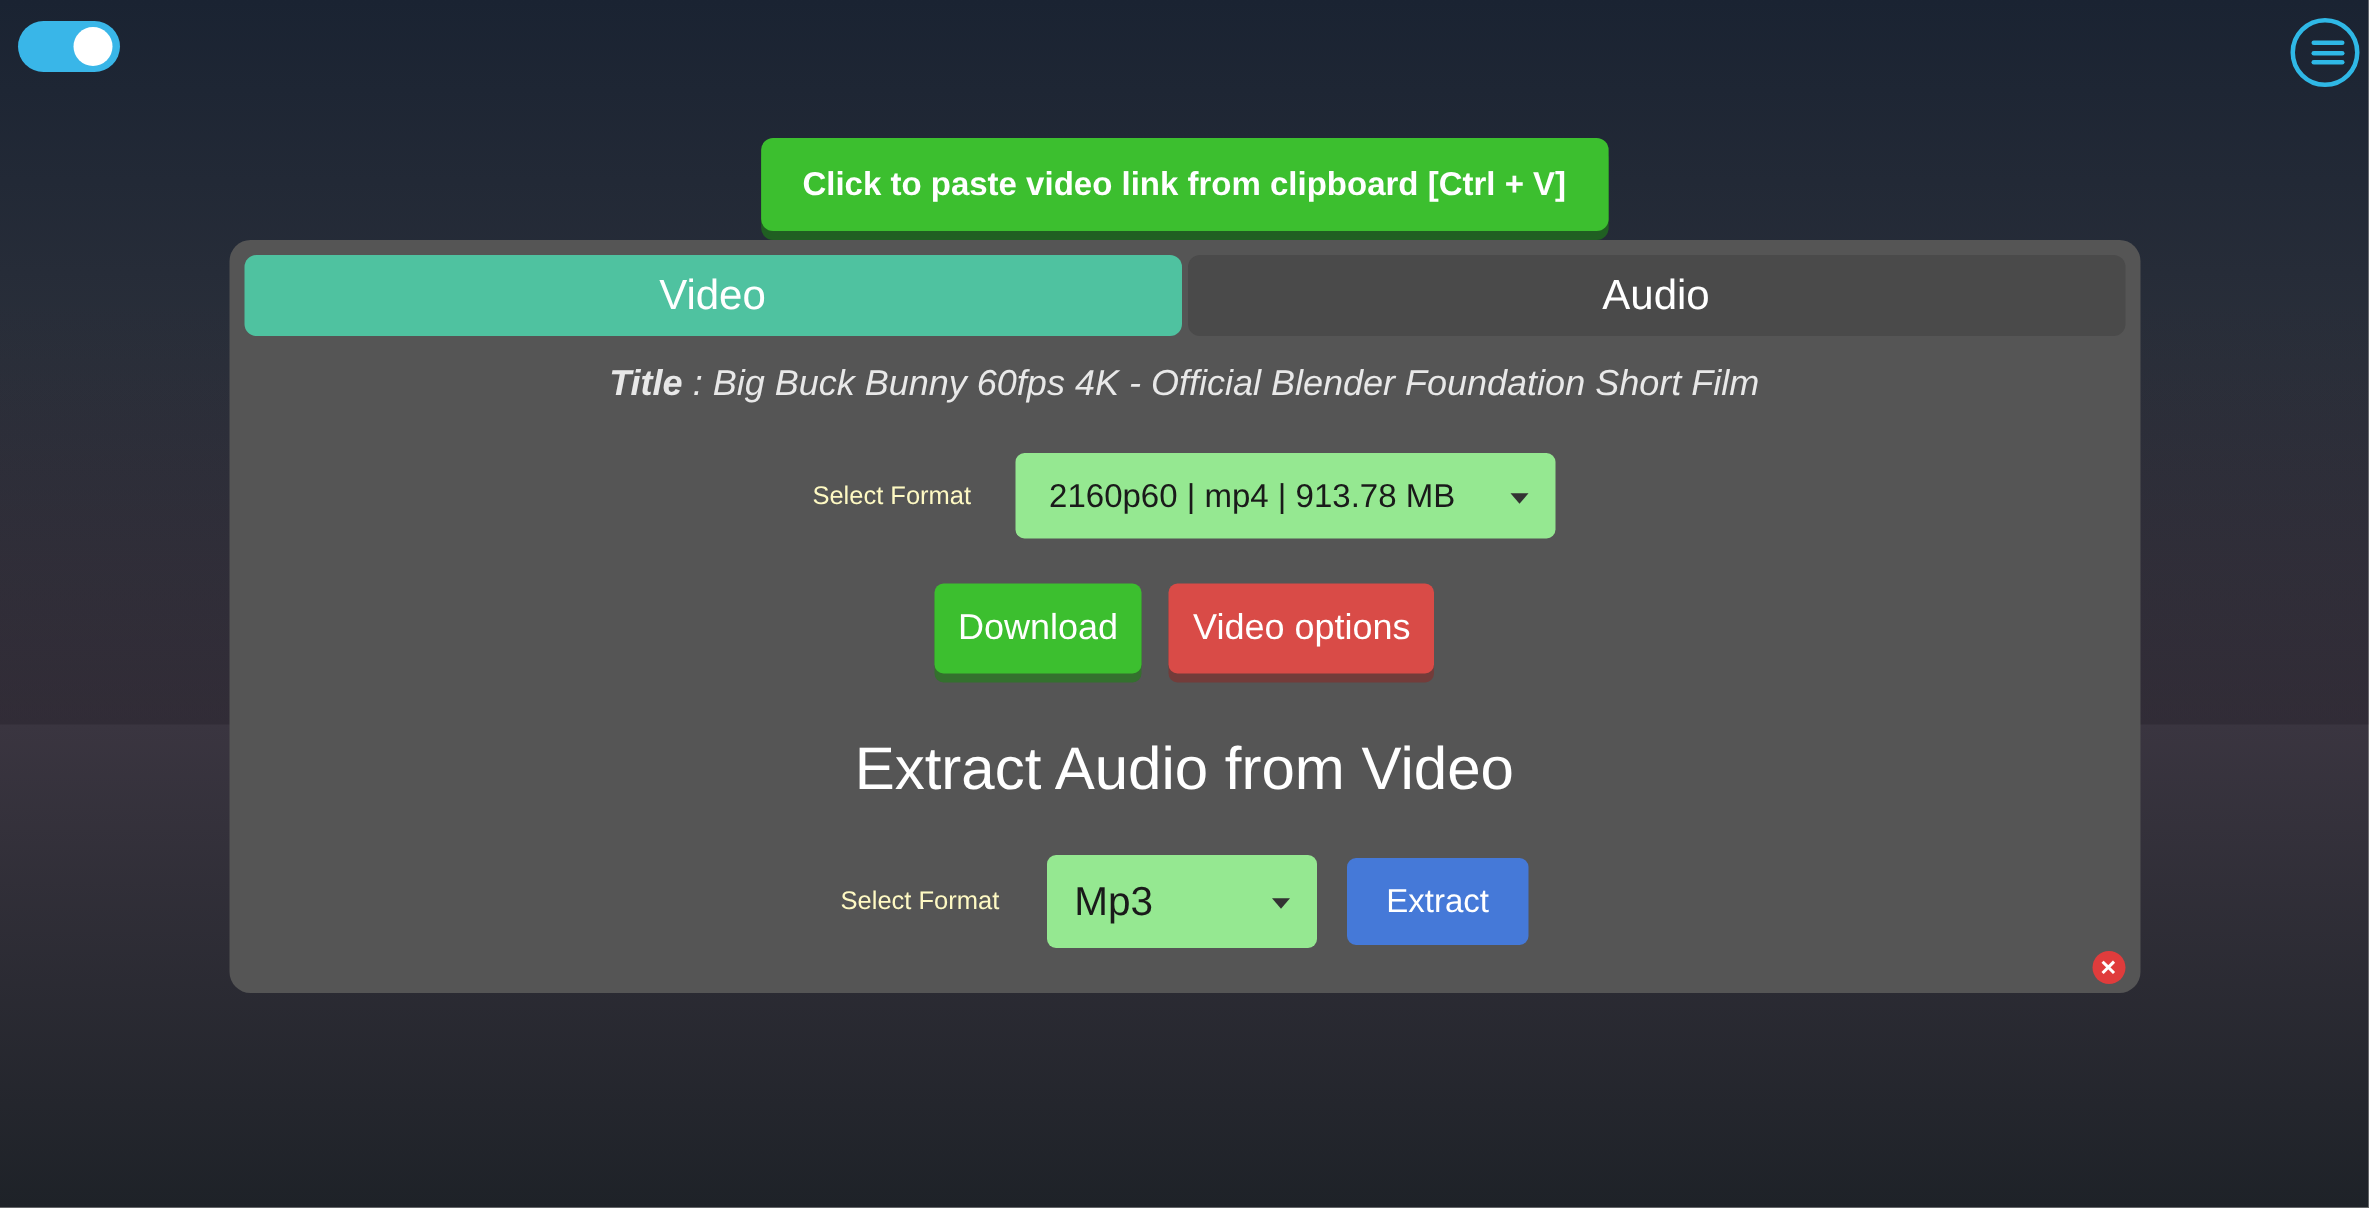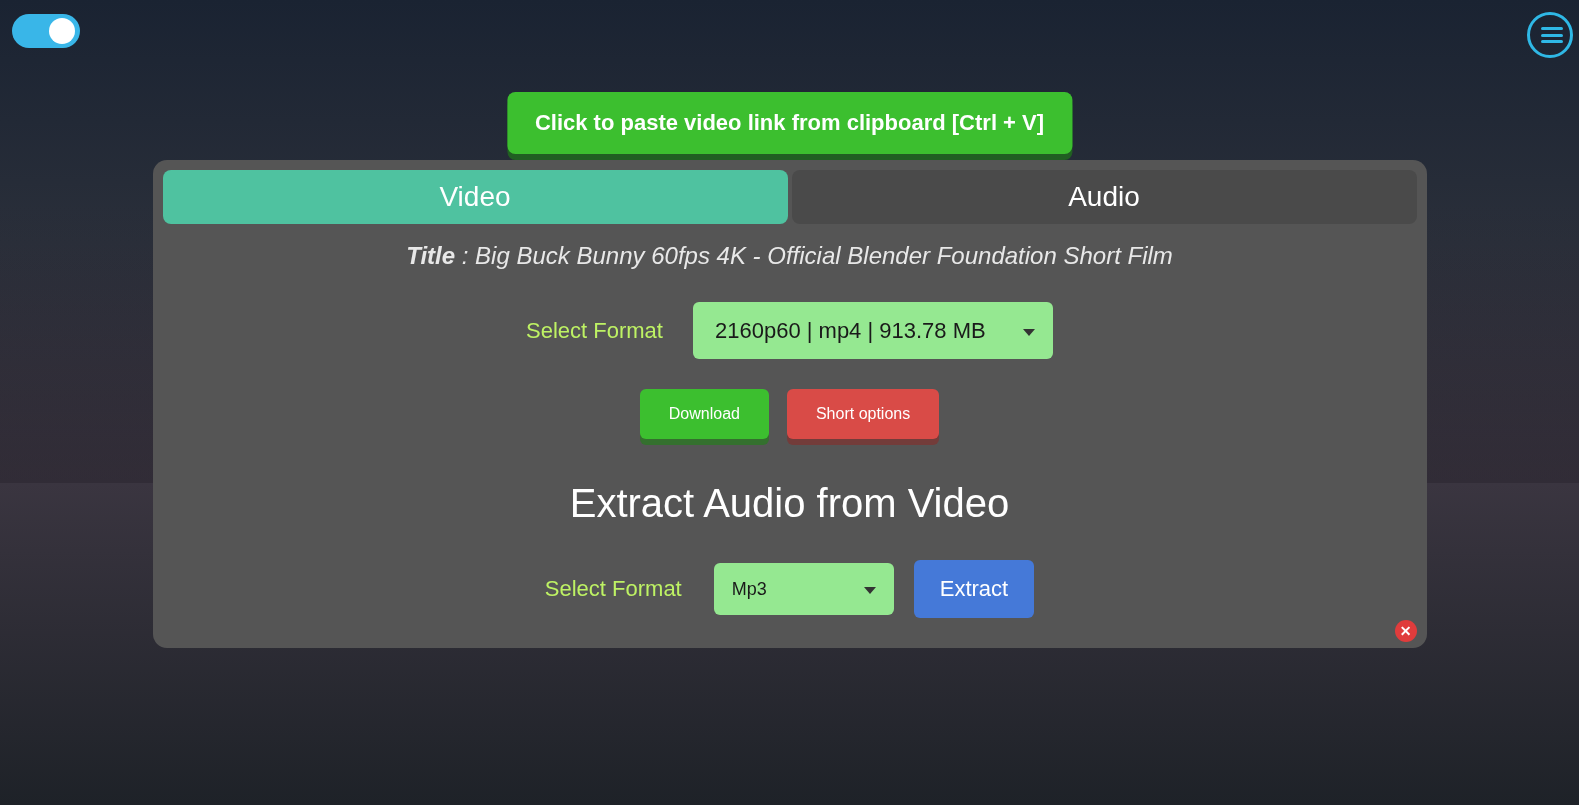--- a/index.html
+++ b/index.html
@@ -140,22 +140,22 @@
       font-weight: bold;
     }
     .format-row {
       display: flex;
       align-items: center;
       justify-content: center;
       gap: 18px;
       margin-bottom: 30px;
     }
     .format-label {
-      color: #bef264;
-      font-size: 22px;
+      color: #fef9c3;
+      font-size: 17px;
     }
     .format-select {
       background: #95e891;
       border: none;
       border-radius: 6px;
       font-size: 22px;
       color: #1a1a1a;
       padding: 16px 48px 16px 22px;
       appearance: none;
       cursor: pointer;
@@ -181,23 +181,23 @@
     }
     .action-row {
       display: flex;
       justify-content: center;
       gap: 18px;
       margin-bottom: 42px;
     }
     .btn {
       border: none;
       border-radius: 6px;
-      font-size: 16px;
-      color: #ffffff;
-      padding: 16px 29px;
+      font-size: 24px;
+      color: #ffffff;
+      padding: 16px 16px;
       cursor: pointer;
       font-family: inherit;
     }
     .btn-download {
       background: #3cbf2f;
       box-shadow: 0 6px 0 rgba(30,130,20,0.6);
     }
     .btn-options {
       background: #d94b47;
       box-shadow: 0 6px 0 rgba(140,40,36,0.55);
@@ -212,21 +212,21 @@
     .audio-row {
       display: flex;
       align-items: center;
       justify-content: center;
       gap: 20px;
     }
     .audio-select {
       background: #95e891;
       border: none;
       border-radius: 6px;
-      font-size: 18px;
+      font-size: 27px;
       color: #1a1a1a;
       padding: 16px 48px 16px 18px;
       appearance: none;
       cursor: pointer;
       min-width: 180px;
       font-family: inherit;
     }
     .btn-extract {
       background: #4579d8;
       border: none;
@@ -286,21 +286,21 @@
     <span class="format-label">Select Format</span>
     <span class="select-wrap">
       <select class="format-select">
         <option>2160p60 | mp4 | 913.78 MB</option>
       </select>
     </span>
   </div>
 
   <div class="action-row">
     <button class="btn btn-download">Download</button>
-    <button class="btn btn-options">Short options</button>
+    <button class="btn btn-options">Video options</button>
   </div>
 
   <div class="extract-heading">Extract Audio from Video</div>
 
   <div class="audio-row">
     <span class="format-label">Select Format</span>
     <span class="select-wrap">
       <select class="audio-select">
         <option>Mp3</option>
       </select>

